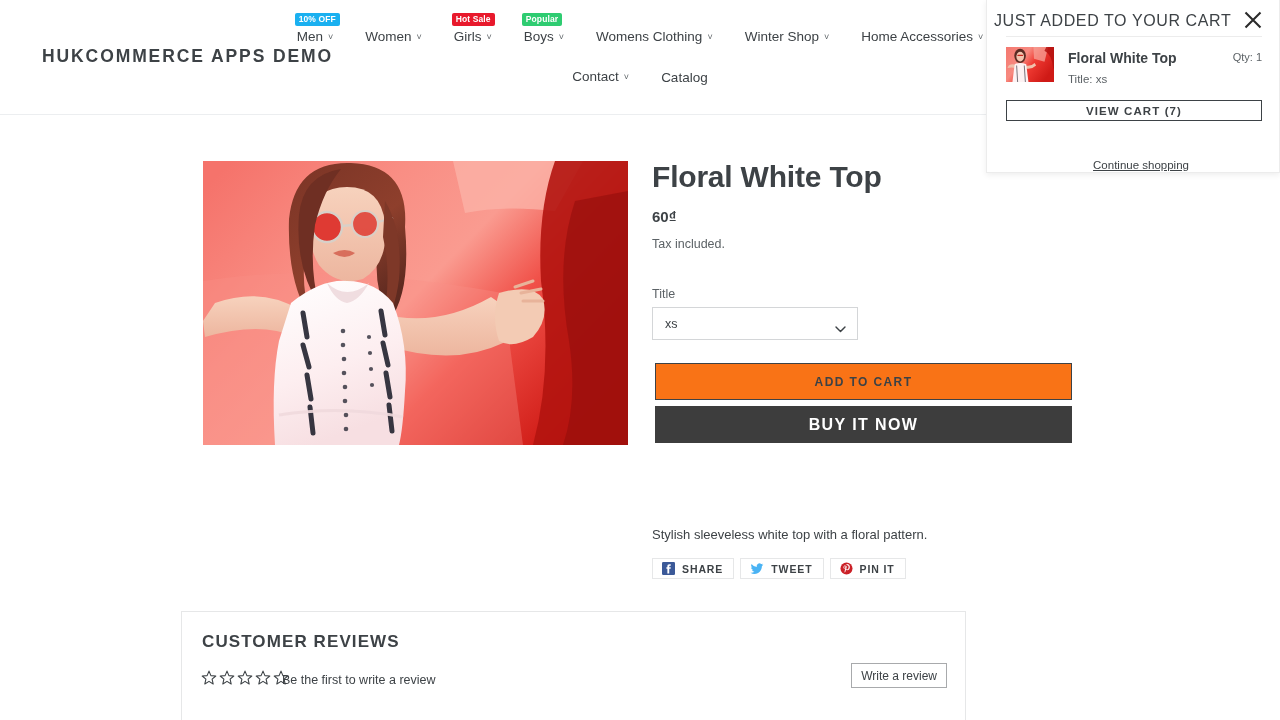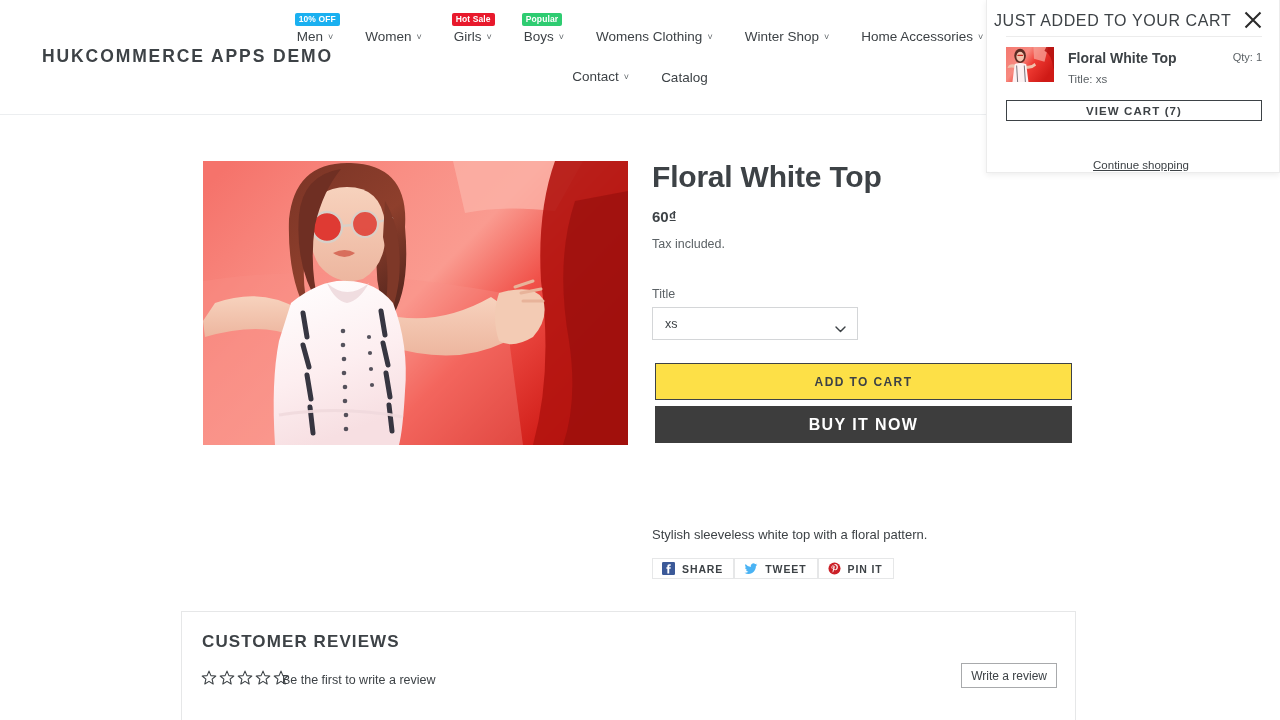--- a/index.html
+++ b/index.html
@@ -177,21 +177,21 @@
     border-radius: 0;
   }
   .select-caret {
     position: absolute; right: 12px; top: 12px;
     pointer-events: none;
   }
   .btn-add {
     position: absolute; left: 3px; top: 205px;
     width: 417px; height: 37px;
     border: 1px solid #3d4246;
-    background: #fde047;
+    background: #f97316;
     font-family: "Liberation Sans", sans-serif;
     font-size: 12px; font-weight: bold;
     letter-spacing: 1.4px;
     color: #3d4246;
     text-transform: uppercase;
     cursor: pointer;
   }
   .btn-buy {
     position: absolute; left: 3px; top: 248px;
     width: 417px; height: 37px;
@@ -205,41 +205,41 @@
     cursor: pointer;
   }
   .product-desc {
     position: absolute; left: 0; top: 354px;
     font-size: 13px; color: #3d4246; line-height: 20px;
   }
 
   
   .share-row {
     position: absolute; left: 0px; top: 400px;
-    display: flex; 
+    display: flex; gap: 6px;
   }
   .share-btn {
     display: flex; align-items: center; gap: 7px;
     height: 21px;
     padding: 0 10px 0 9px;
     border: 1px solid #e6e7e8;
     background: #fff;
     font-size: 10.5px; font-weight: bold;
     letter-spacing: 0.9px;
     color: #3d4246;
     text-transform: uppercase;
     cursor: pointer;
     white-space: nowrap;
   }
   .share-btn svg { display: block; flex: none; }
 
   
   .reviews-box {
     position: absolute; left: 181px; top: 611px;
-    width: 895px; height: 109px;
+    width: 785px; height: 109px;
     border: 1px solid #e6e7e8;
     border-bottom: none;
     background: #fff;
   }
   .reviews-title {
     position: absolute; left: 20px; top: 20px;
     font-size: 17px; font-weight: bold;
     letter-spacing: 1.1px;
     color: #3d4246;
     text-transform: uppercase;

